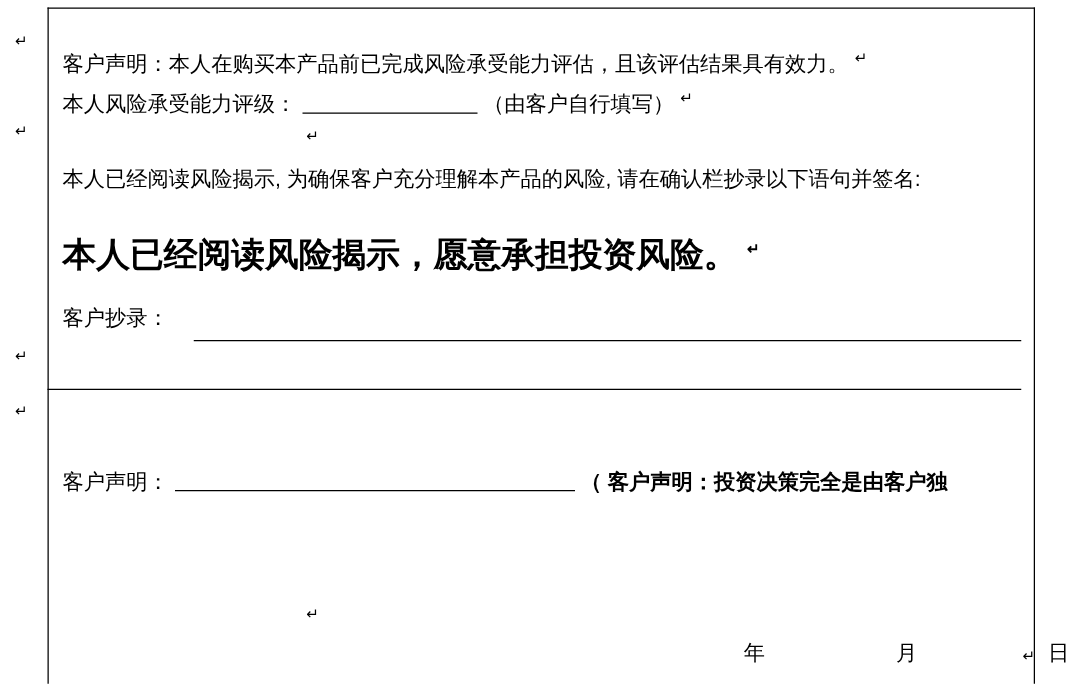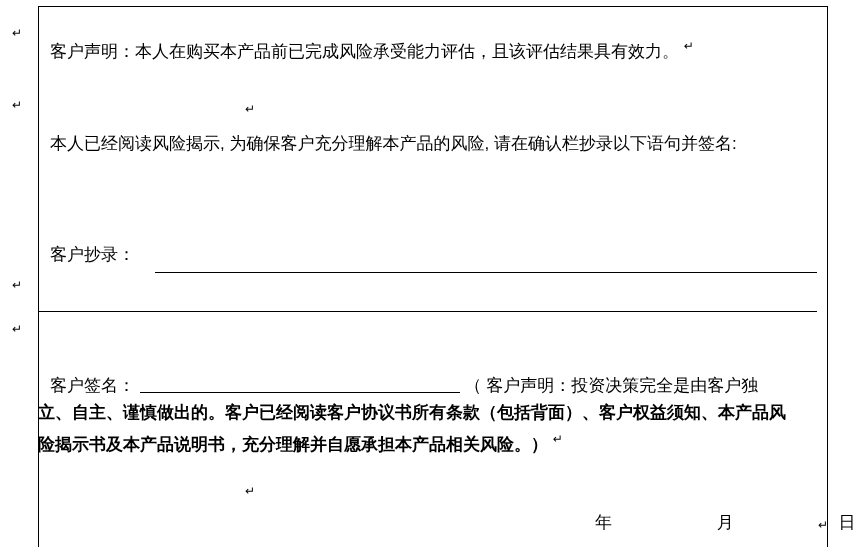--- a/index.html
+++ b/index.html
@@ -99,49 +99,55 @@
 
   <div class="content">
 
     <span class="small-mark" style="left:-38px; top:20px;">↵</span>
 
     <div class="row line" style="left:0px; top:28px;">
       <span>客户声明：本人在购买本产品前已完成风险承受能力评估，且该评估结果具有效力。</span>
       <span class="pmark">↵</span>
     </div>
 
+    <div class="row line" style="left:0px; top:60px;">
+      <span>本人风险承受能力评级：</span>
+      <span class="blank-short"></span>
+      <span>（由客户自行填写）</span>
+      <span class="pmark">↵</span>
+    </div>
 
     <span class="small-mark" style="left:-38px; top:92px;">↵</span>
     <span class="small-mark" style="left:195px; top:96px;">↵</span>
 
     <div class="row line" style="left:0px; top:126px;">
       <span>本人已经阅读风险揭示, 为确保客户充分理解本产品的风险, 请在确认栏抄录以下语句并签名:</span>
     </div>
 
+    <div class="row big-statement" style="left:0px; top:180px;">
+      <span>本人已经阅读风险揭示，愿意承担投资风险。</span>
+      <span class="pmark">↵</span>
+    </div>
 
     <div class="row line" style="left:0px; top:237px;">
       <span>客户抄录：</span>
     </div>
     <div class="ruleline" style="left:105px; top:266px; width:662px;"></div>
 
     <span class="small-mark" style="left:-38px; top:272px;">↵</span>
     <div class="ruleline" style="left:-12px; top:305px; width:779px;"></div>
 
     <span class="small-mark" style="left:-38px; top:316px;">↵</span>
 
     <div class="row line" style="left:0px; top:368px;">
-      <span>客户签名：</span>
+      <span>客户声明：</span>
       <span style="display:inline-block; width:320px; border-bottom:1px solid #000; height:17px; vertical-align:-2px;"></span>
-      <span style="font-weight:normal;">（  客户声明：投资决策完全是由客户独</span>
+      <span style="font-weight:bold;">（  客户声明：投资决策完全是由客户独</span>
     </div>
 
-    <div class="paragraph" style="left:-12px; top:394px;">
-      <span>立、自主、谨慎做出的。客户已经阅读客户协议书所有条款（包括背面）、客户权益须知、本产品风险揭示书及本产品说明书，充分理解并自愿承担本产品相关风险。）</span>
-      <span class="pmark" style="font-weight:normal;">↵</span>
-    </div>
 
     <span class="small-mark" style="left:195px; top:478px;">↵</span>
 
     <div class="ymd" style="left:545px; top:505px;">
       <span>年        月        日</span>
     </div>
     <span class="small-mark" style="left:768px; top:512px;">↵</span>
 
   </div>
 </div>

